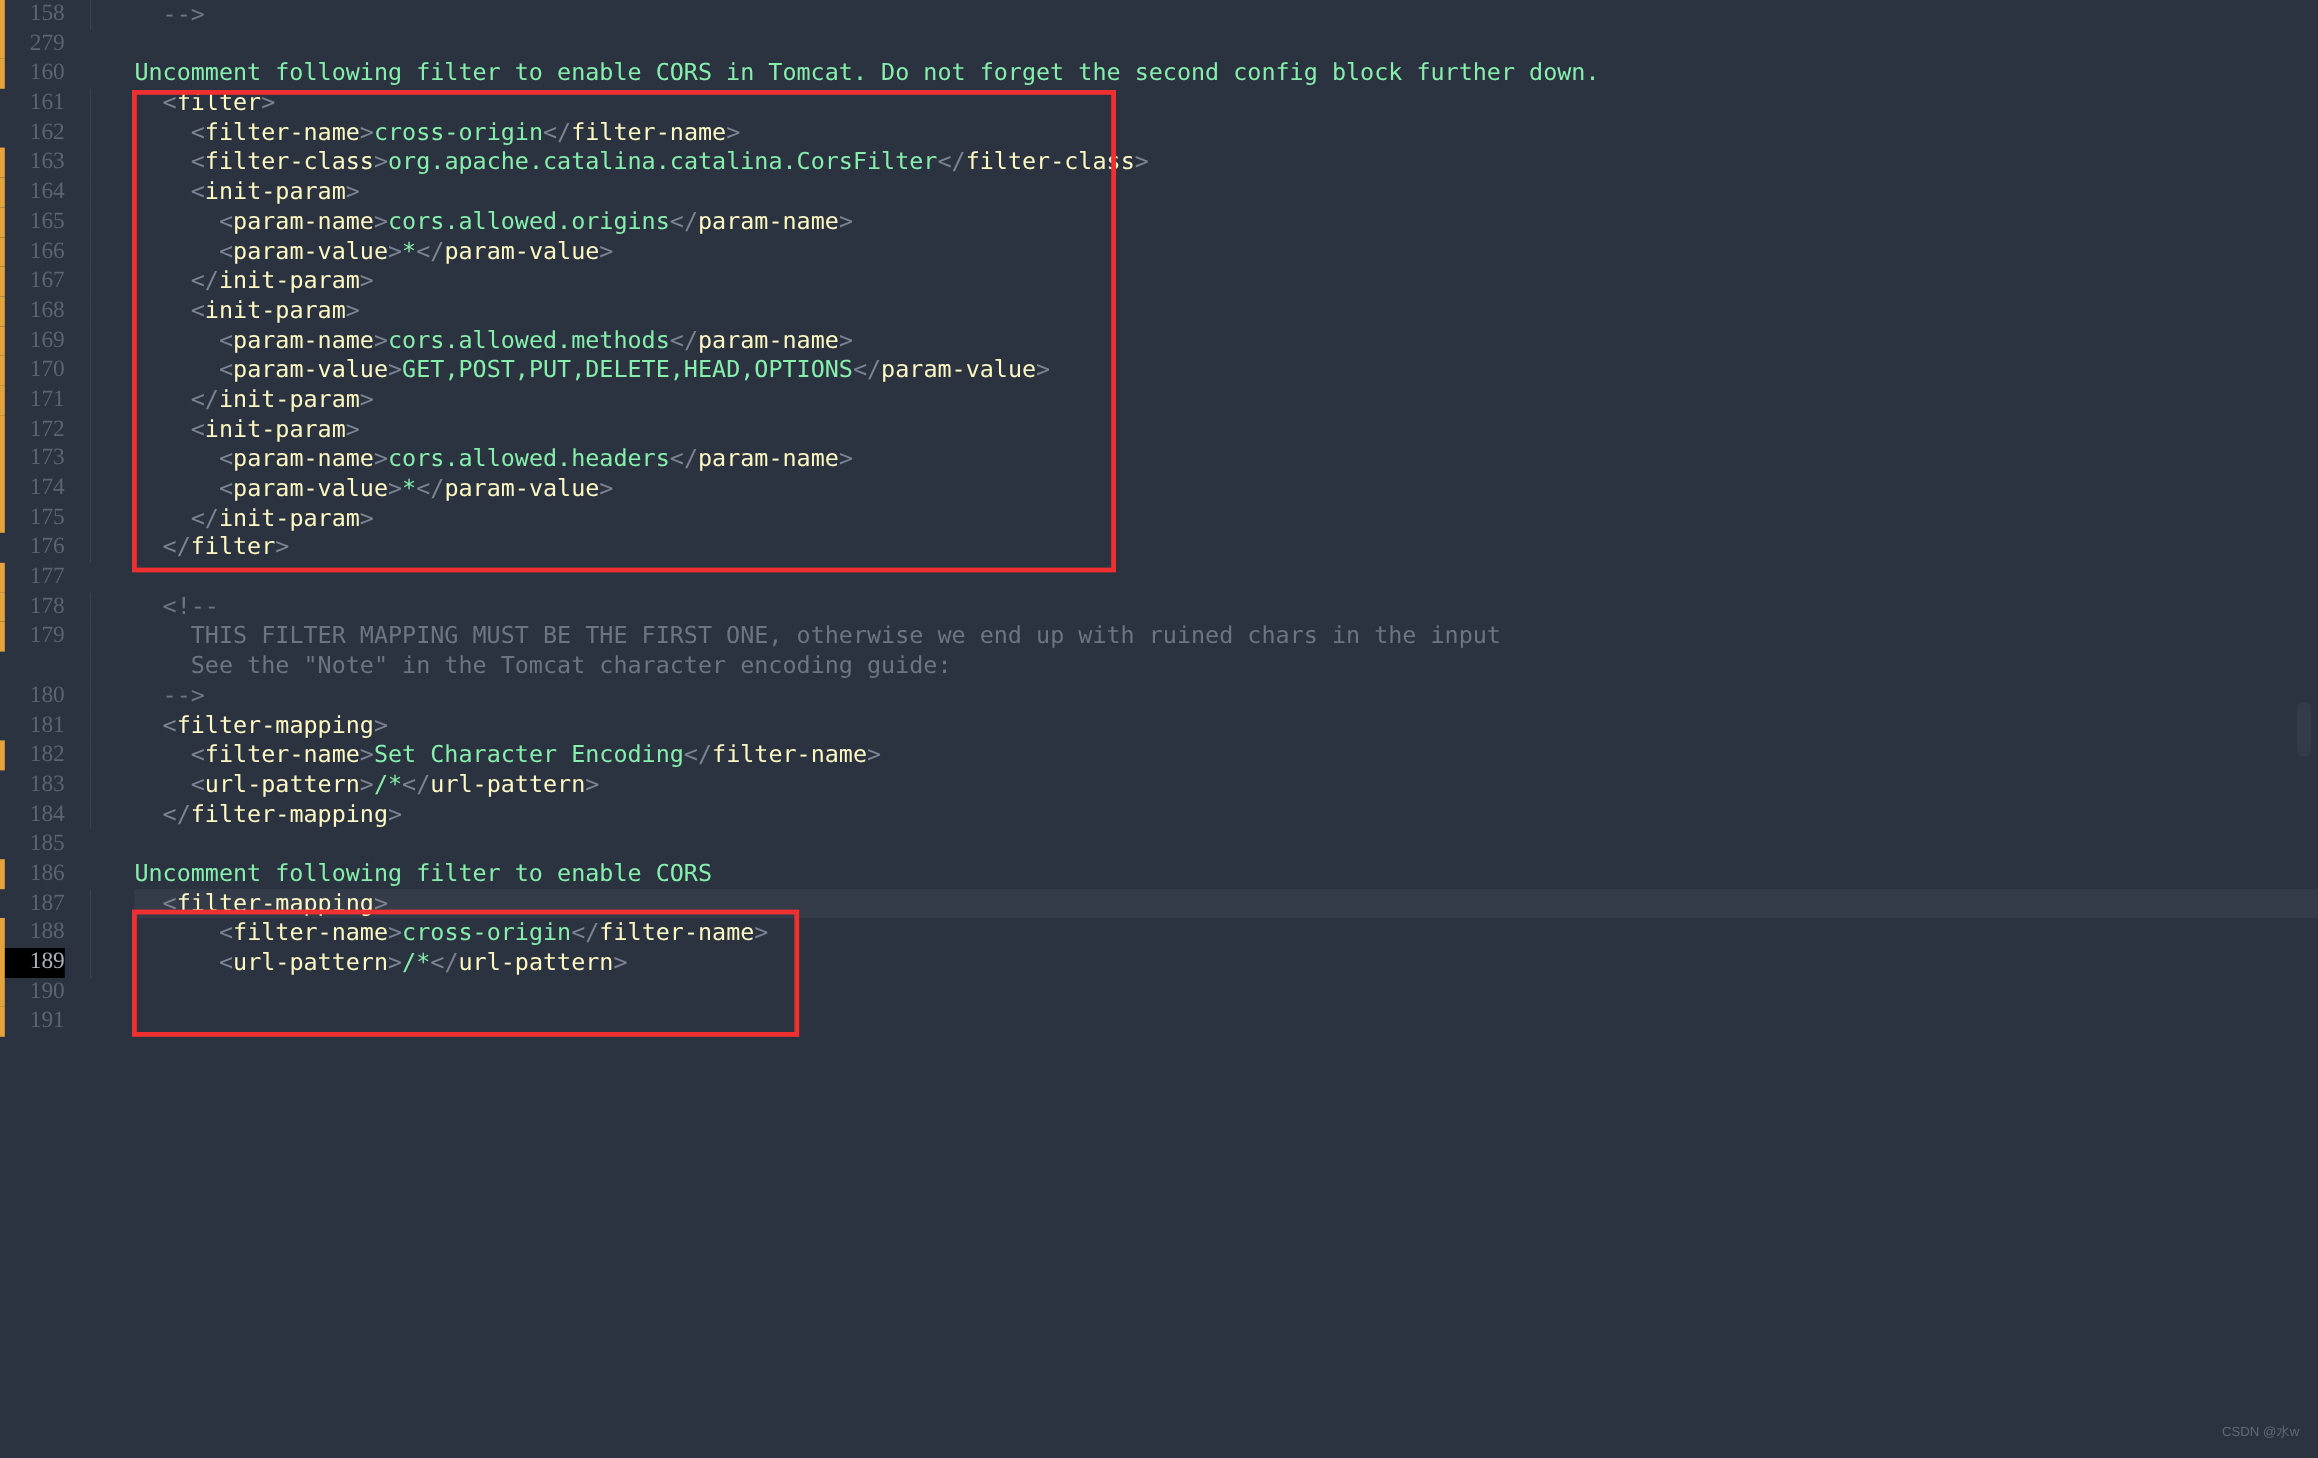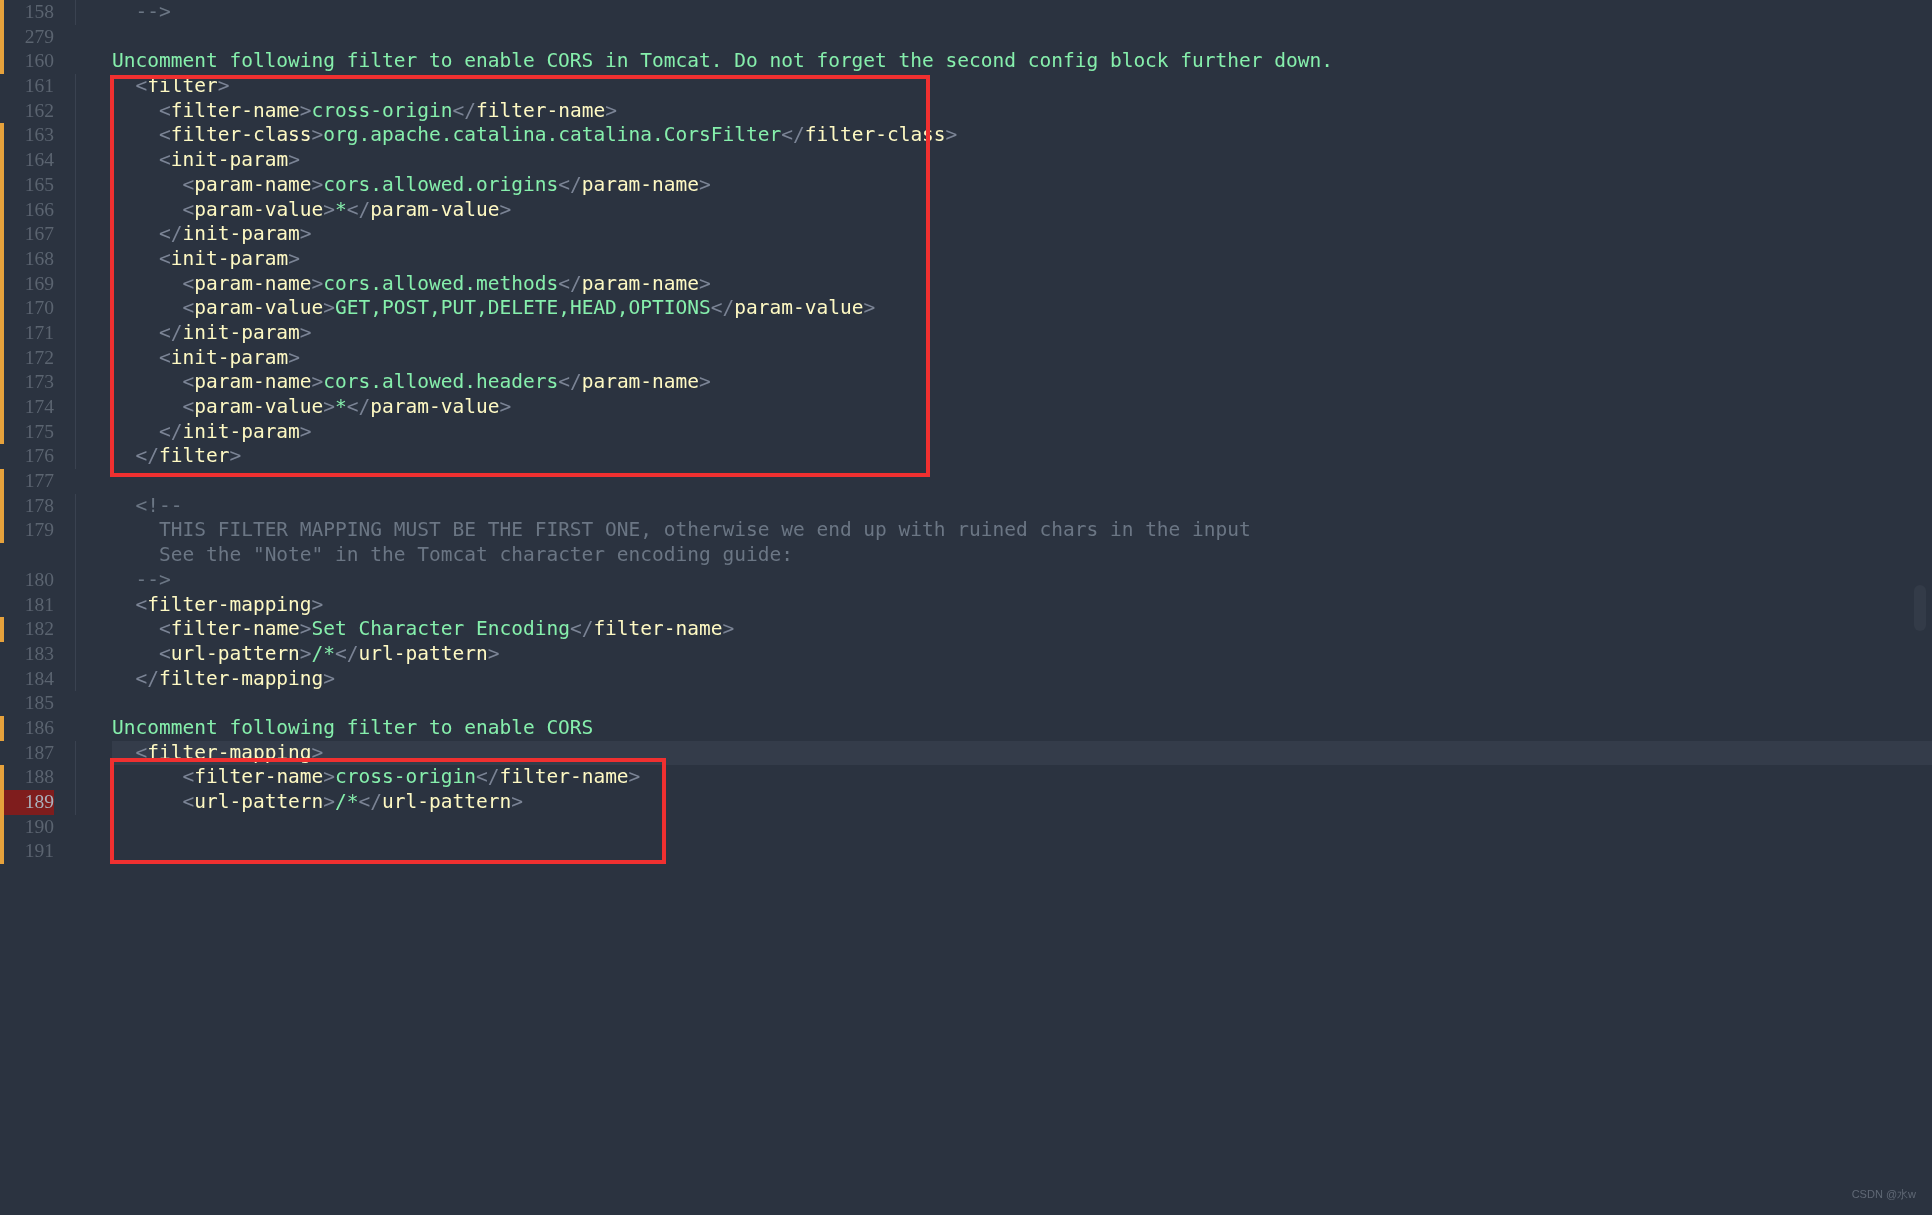--- a/index.html
+++ b/index.html
@@ -25,21 +25,21 @@
     z-index: 2;
     font-family: Liberation Serif, serif;
   }
   .gutter .ln { height: 24.7px; position: relative; }
   .gutter .ln.mark::before {
     content: "";
     position: absolute; left: 0; top: 0;
     width: 4px; height: 100%;
     background: #e6a23c;
   }
-  .gutter .ln.cursor { background: #7f1d1d; color: #aab2bd; }
+  .gutter .ln.cursor { background: #000000; color: #aab2bd; }
   .code { position: relative; flex: 1; padding-left: 40px; }
   .code .line { height: 24.7px; white-space: pre; position: relative; }
   .code .line.cursor { background: #343c4a; }
   .guide::before {
     content: "";
     position: absolute;
     left: -37px; top: 0;
     width: 1px; height: 100%;
     background: #3a4250;
   }

